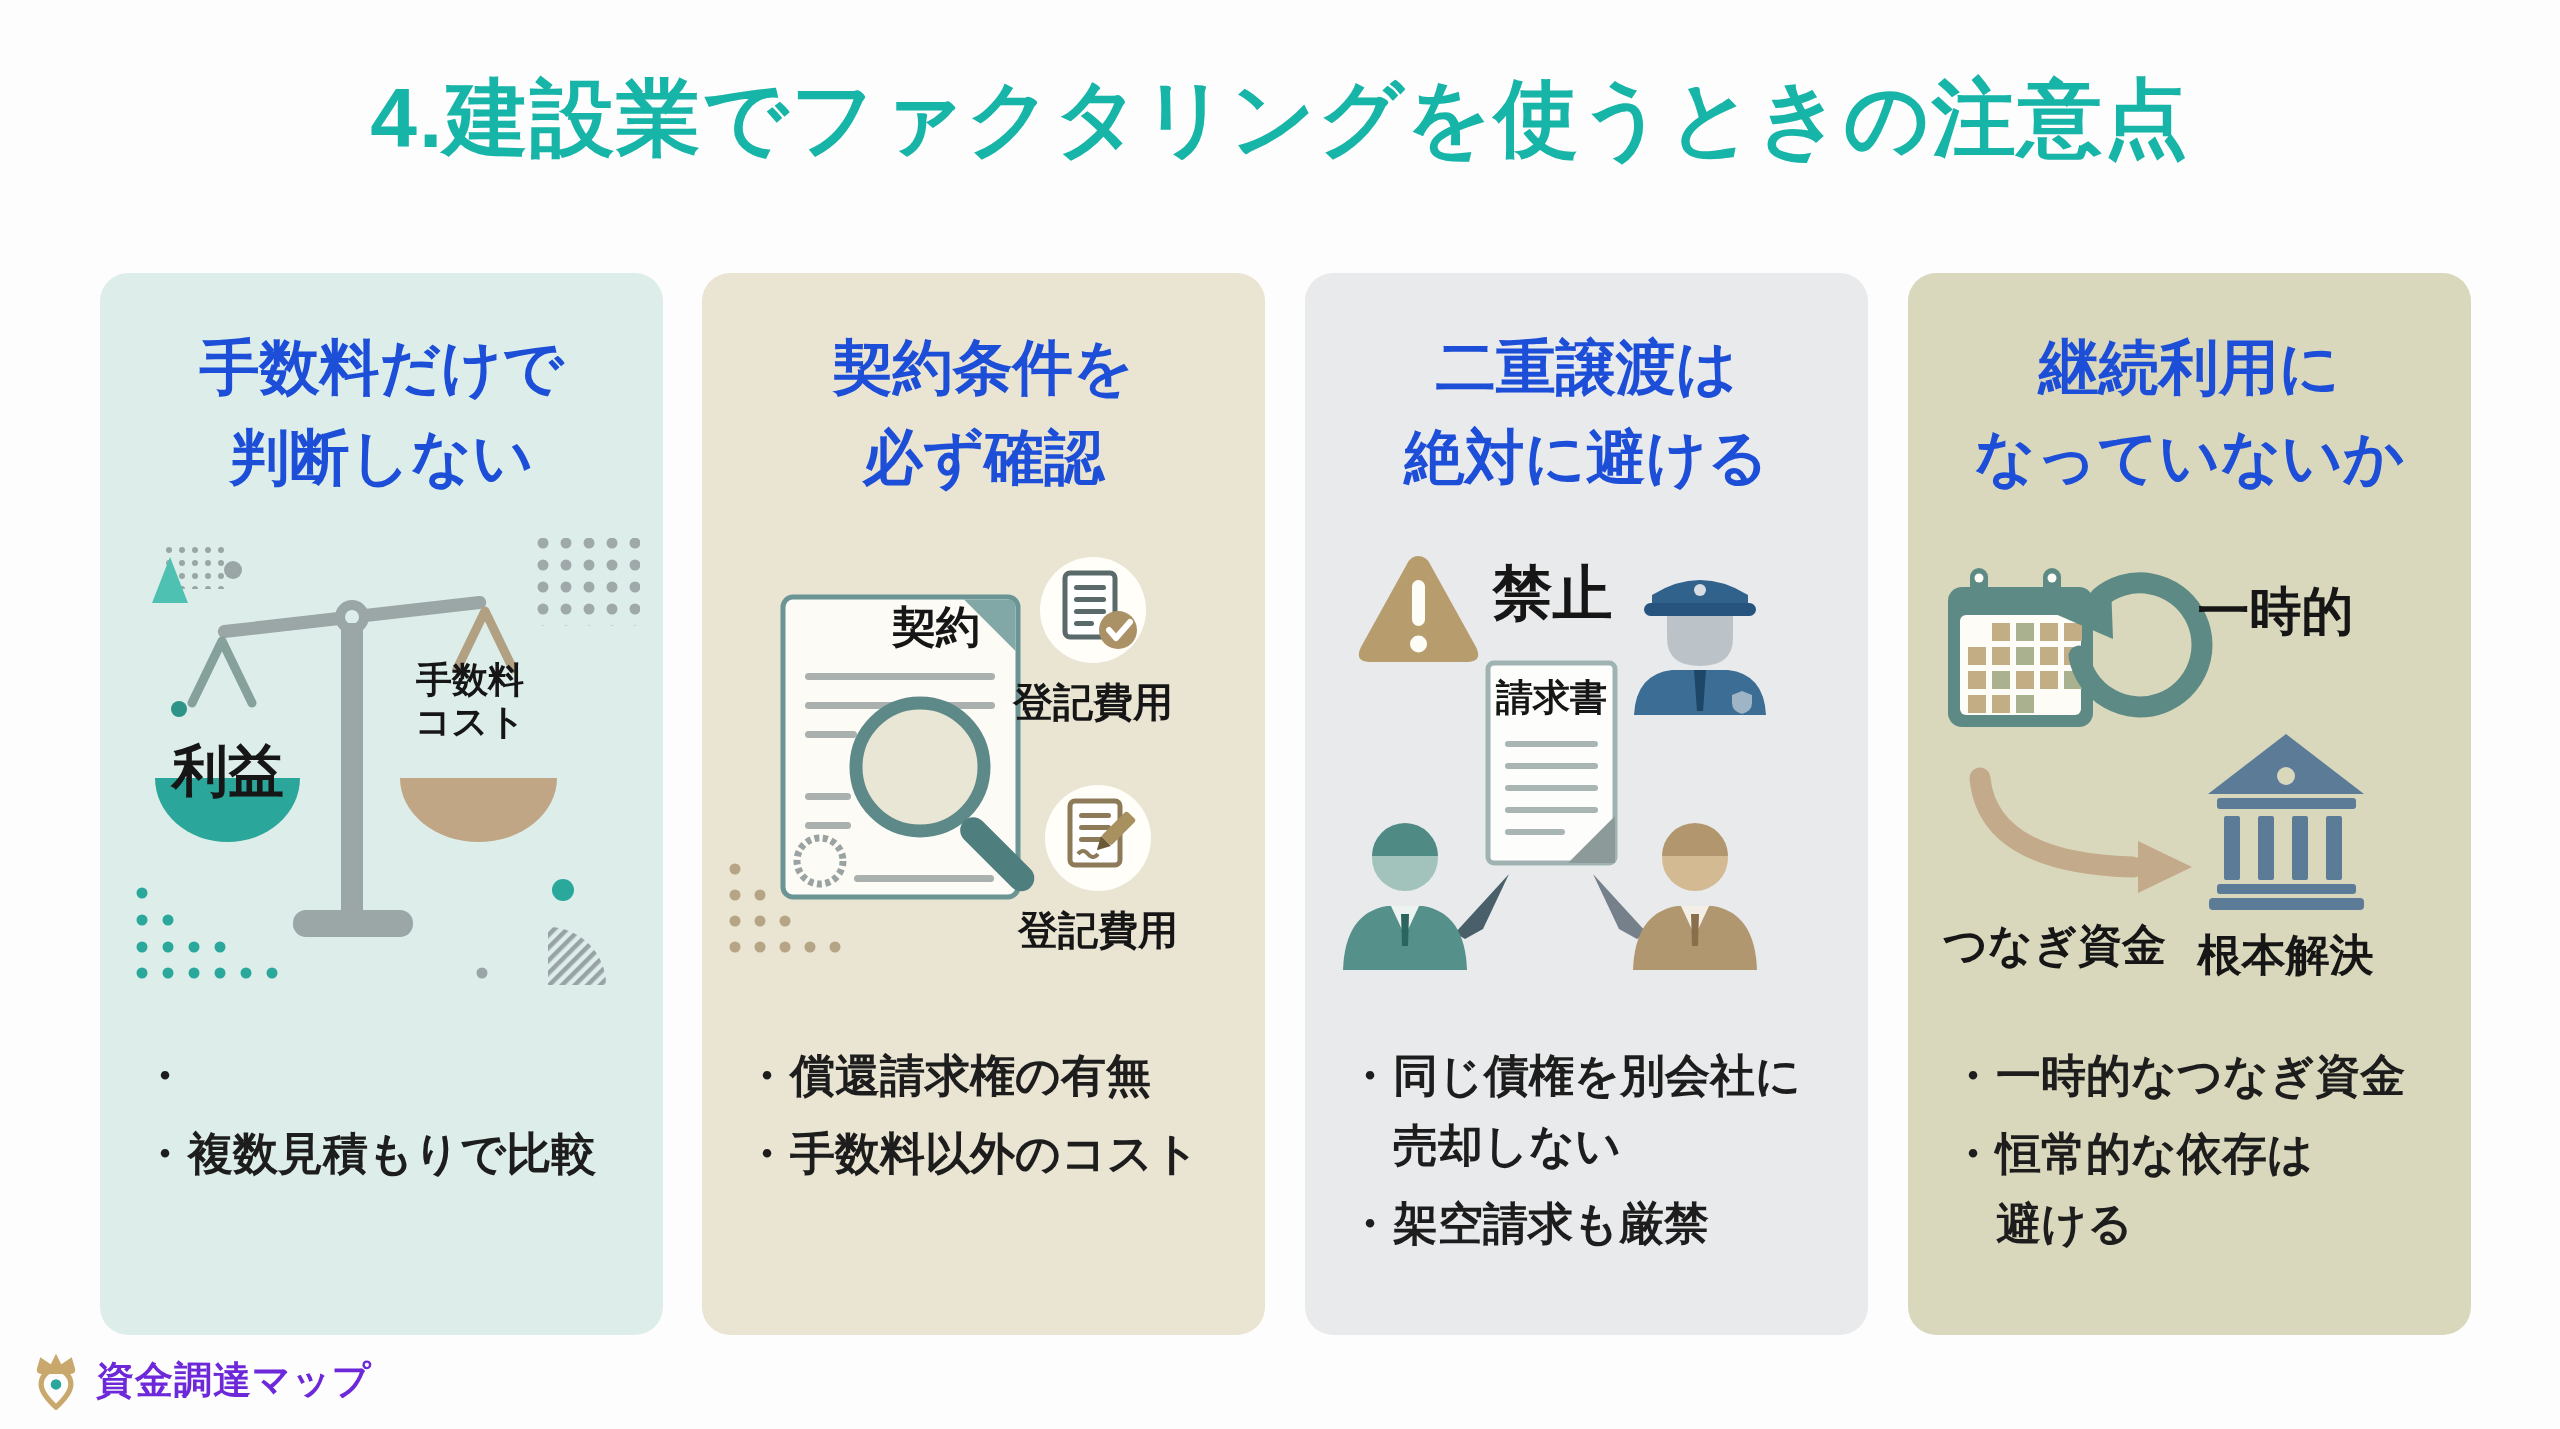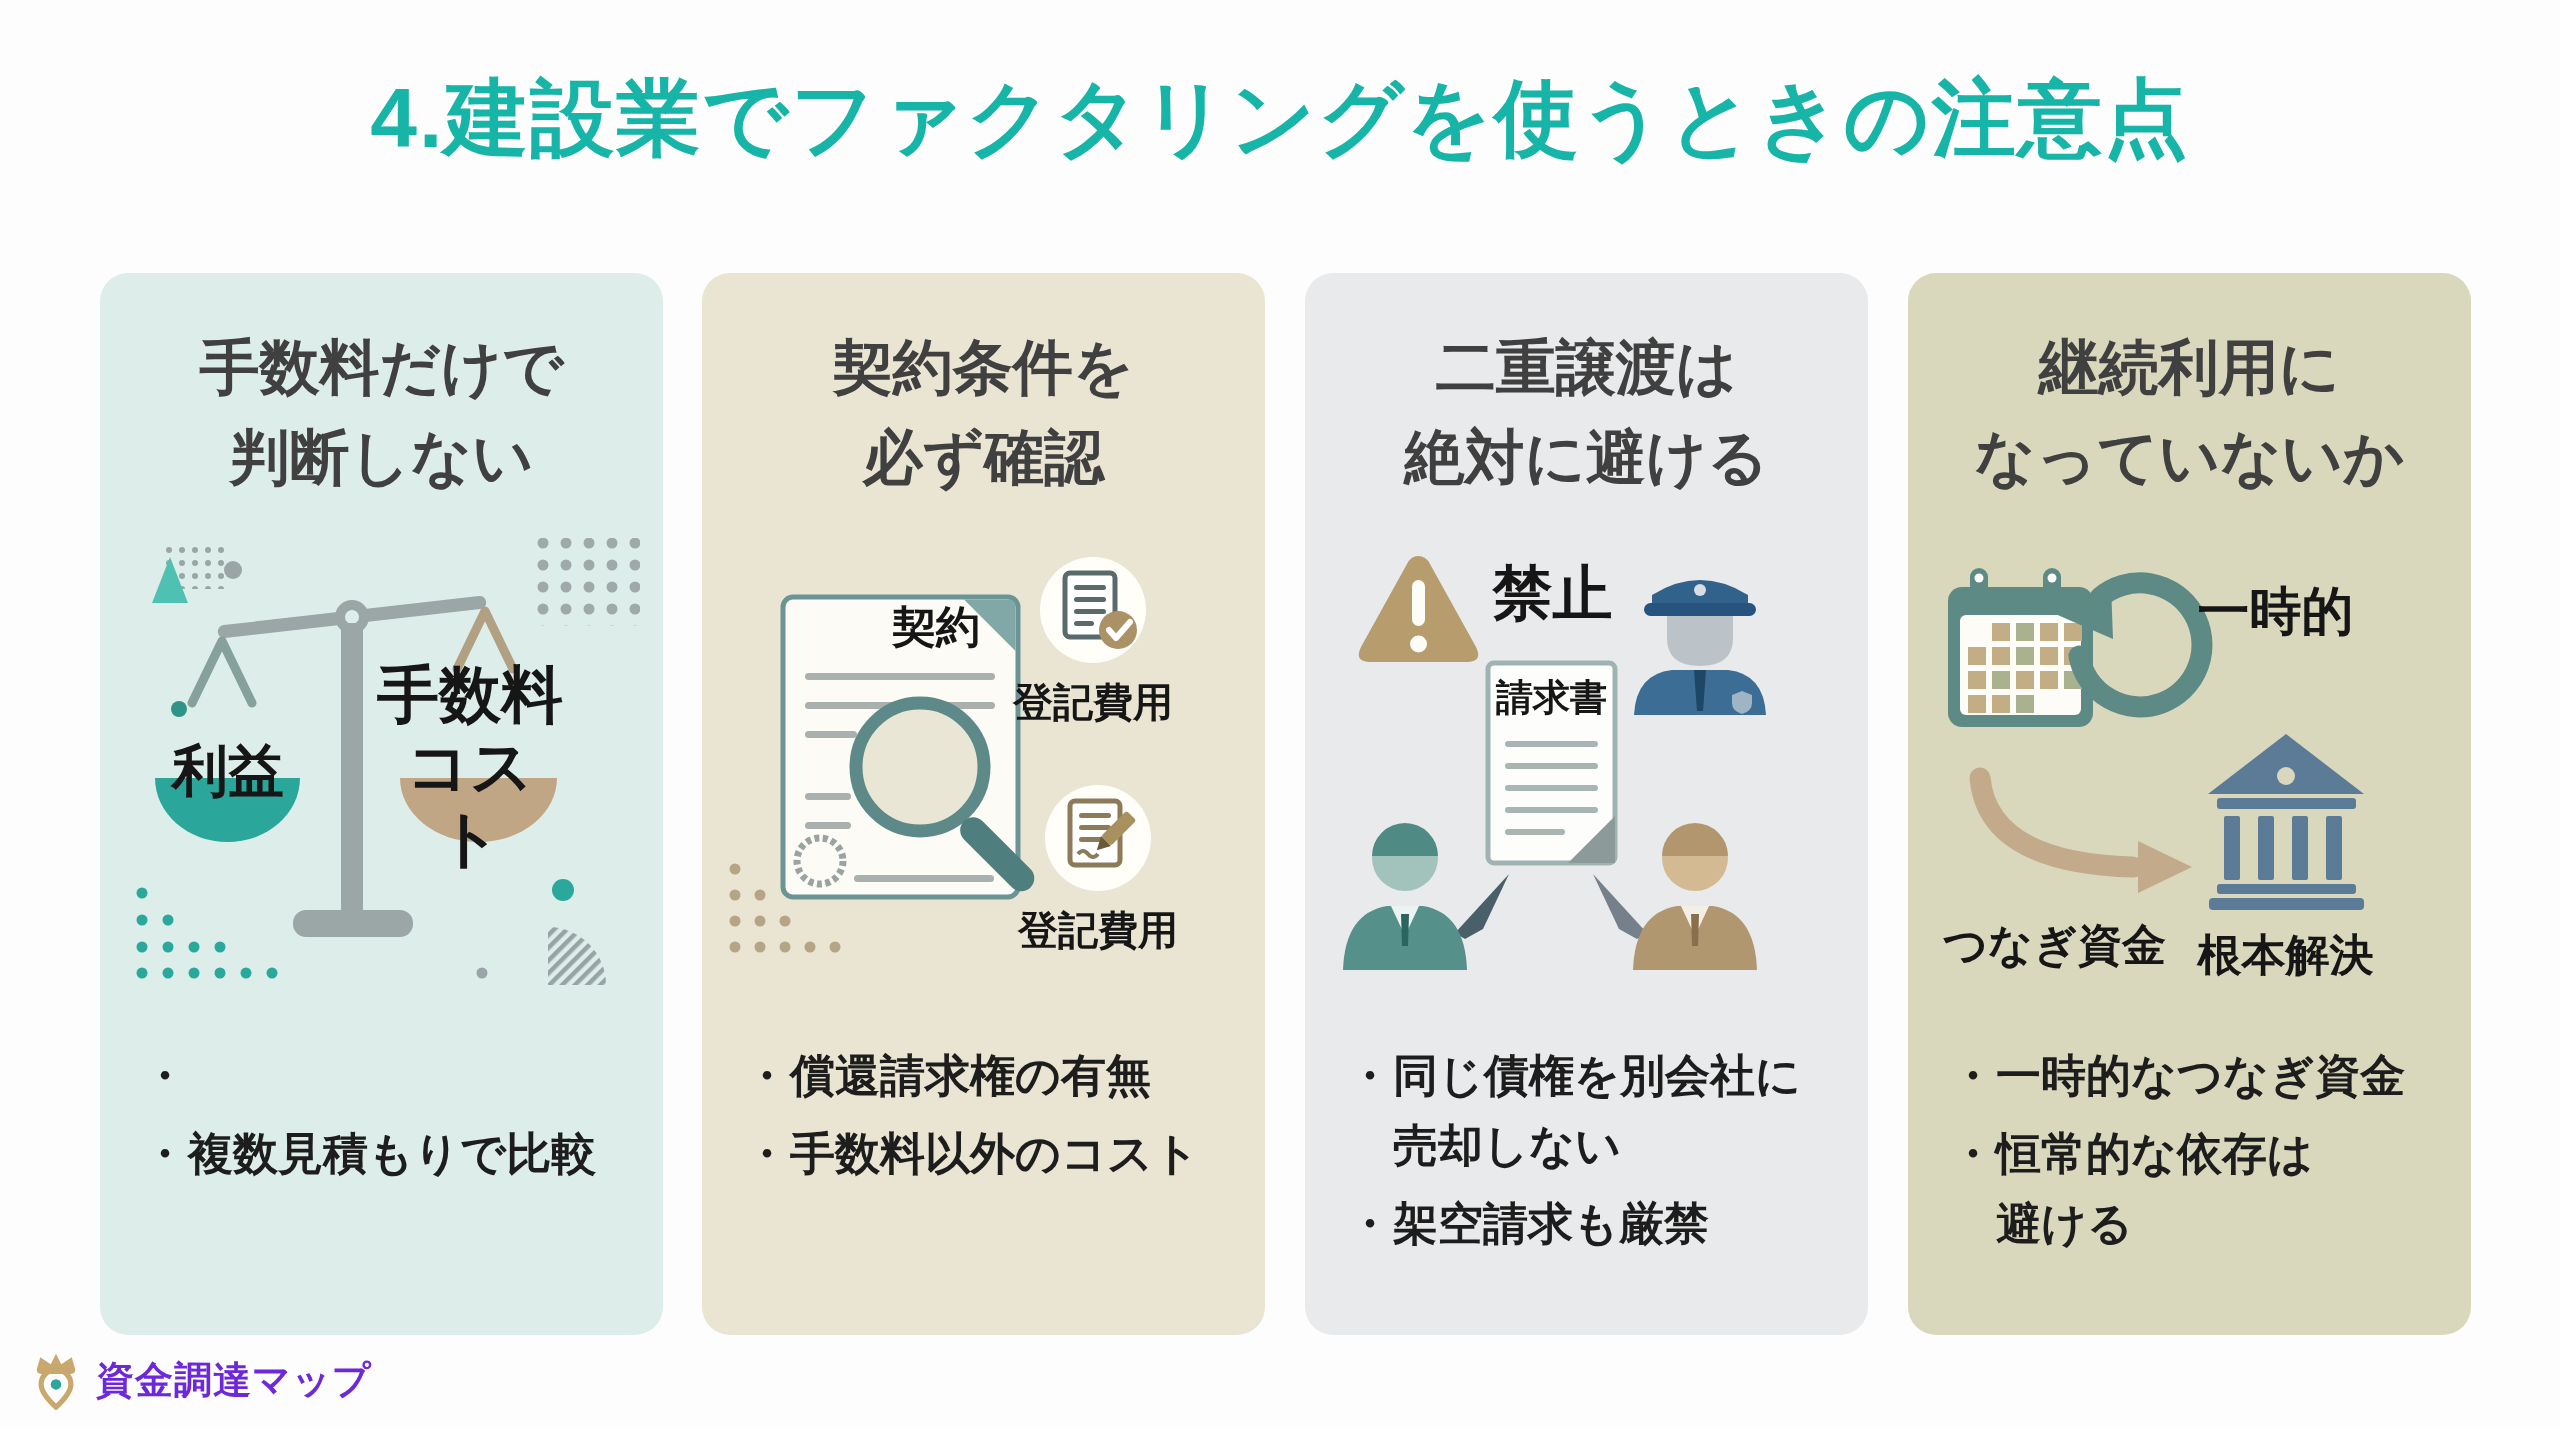--- a/index.html
+++ b/index.html
@@ -21,30 +21,30 @@
     position:absolute; top:273px; width:563px; height:1062px;
     border-radius:28px;
   }
   .card1 { left:100px;  background:#ddeeea; }
   .card2 { left:702px;  background:#eae4d3; }
   .card3 { left:1305px; background:#e9eaec;padding-left:42px; }
   .card4 { left:1908px; background:#dad8bc; }
   .card-title {
     position:absolute; top:50px; left:0; right:0;
     text-align:center; font-size:60px; font-weight:900; line-height:1.5;
-    color:#404040; white-space:pre-line;
+    color:#1d4ed8; white-space:pre-line;
   }
   .illus { position:absolute; left:0; top:0; width:563px; height:1062px; }
   .ilabel {
     position:absolute; font-weight:900; color:#161616;
     text-align:center; white-space:pre-line; line-height:1.16;
   }
   
   .lbl-rieki  { left:38px;  top:466px; width:180px; font-size:56px; }
-  .lbl-cost   { left:275px; top:386px; width:190px; font-size:62px; }
+  .lbl-cost   { left:275px; top:386px; width:190px; font-size:36px; }
   
   .lbl-keiyaku   { left:118px; top:328px; width:160px; font-size:44px;text-align:right; }
   .lbl-shokan    { left:50px;  top:430px; width:310px; font-size:48px;
                    text-shadow:0 0 6px #ece7d4, 0 0 10px #ece7d4, 2px 2px 6px #ece7d4, -2px -2px 6px #ece7d4; }
   .lbl-touki1    { left:296px; top:406px; width:190px; font-size:40px; }
   .lbl-touki2    { left:301px; top:634px; width:190px; font-size:40px; }
   
   .lbl-kinshi    { left:150px; top:286px; width:195px; font-size:60px; }
   .lbl-seikyusho { left:168px; top:404px; width:157px; font-size:37px; }
   

